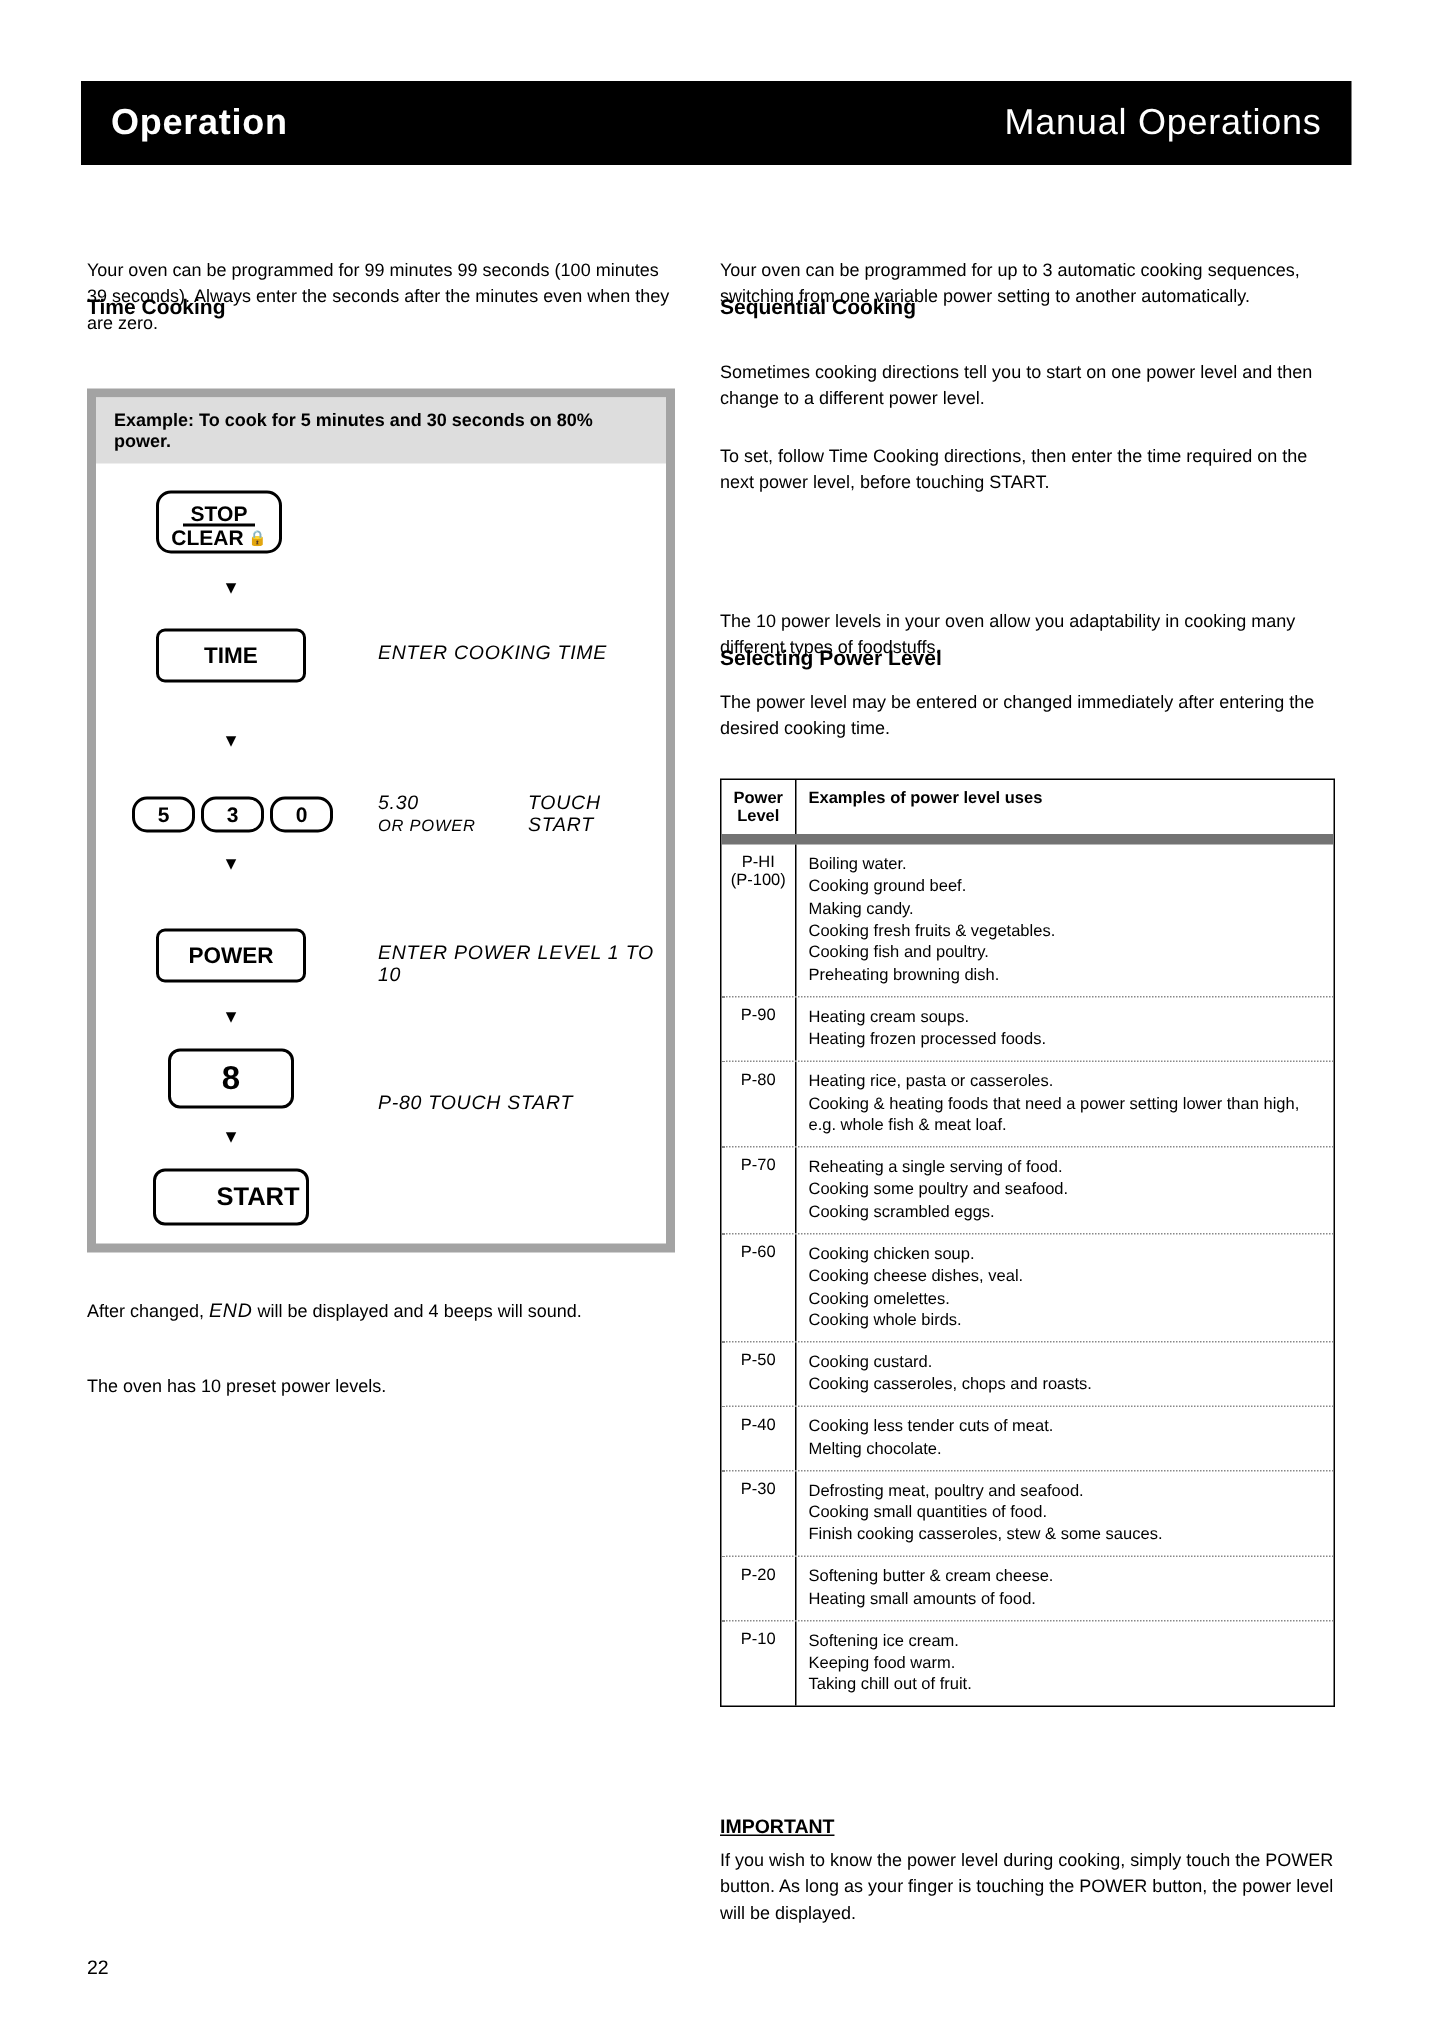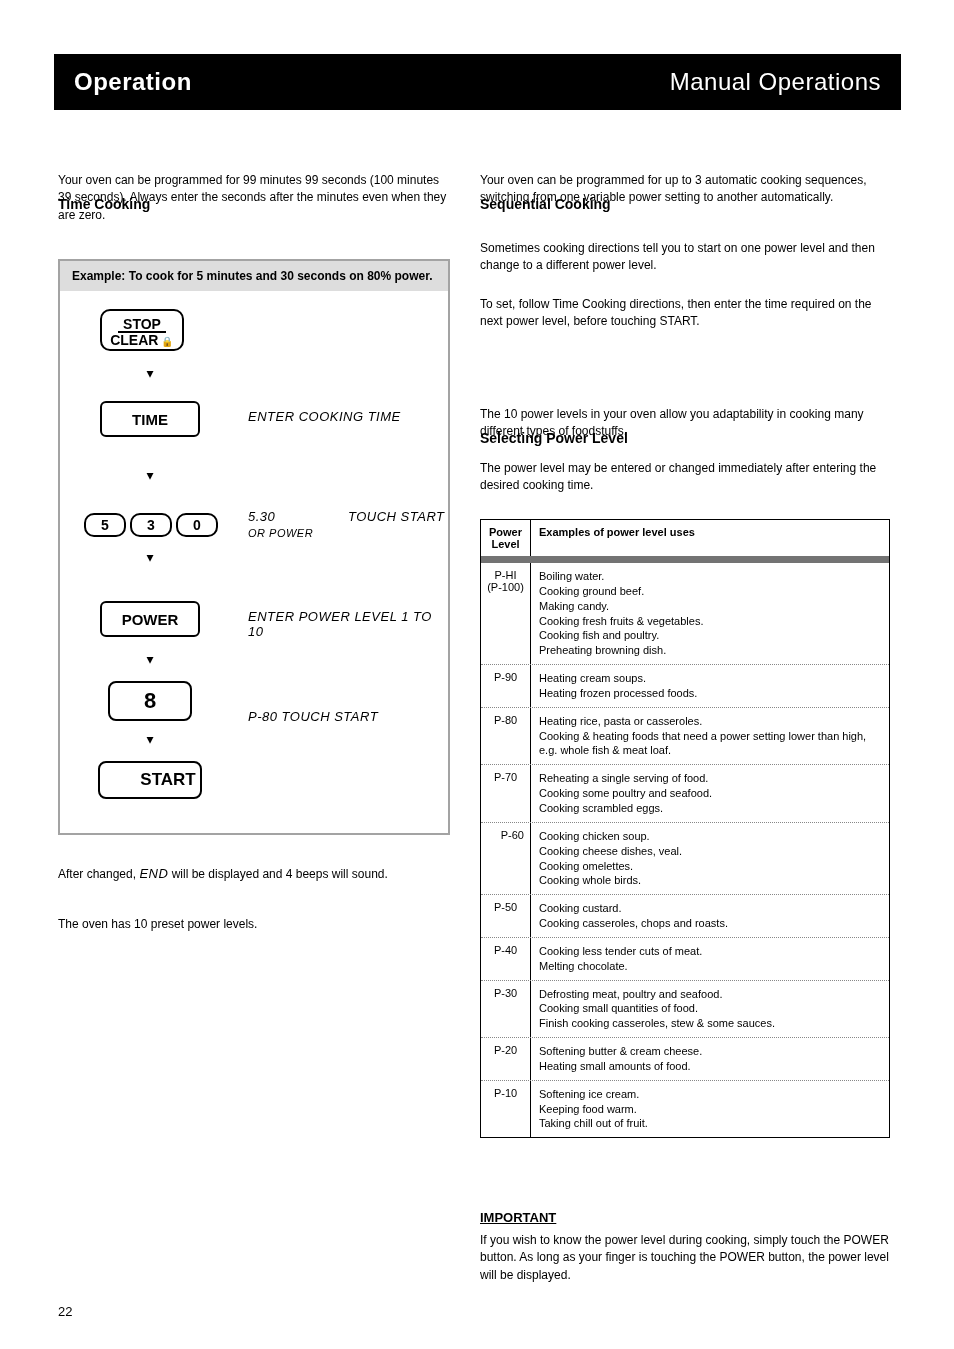--- a/index.html
+++ b/index.html
@@ -45,21 +45,21 @@
   }
   .left-col { left: 58px; width: 392px; }
   .right-col { left: 480px; width: 410px; }
 
   .example-box {
     position: absolute;
     left: 58px;
     top: 259px;
     width: 392px;
     height: 576px;
-    border: 2px solid #a3a3a3;
+    border: 6px solid #a3a3a3;
   }
   .example-header {
     background: #ddd;
     padding: 8px 12px;
     font-size: 12px;
     font-weight: bold;
   }
   .example-body {
     position: relative;
     height: 530px;
@@ -251,21 +251,21 @@
         <div class="col-b" style="white-space: pre-line;">Heating rice, pasta or casseroles.
 Cooking &amp; heating foods that need a power setting lower than high, e.g. whole fish &amp; meat loaf.</div>
       </div>
       <div class="pt-row">
         <div class="col-a" style="white-space: pre-line;">P-70</div>
         <div class="col-b" style="white-space: pre-line;">Reheating a single serving of food.
 Cooking some poultry and seafood.
 Cooking scrambled eggs.</div>
       </div>
       <div class="pt-row">
-        <div class="col-a" style="white-space: pre-line; text-align: right;">P-60</div>
+        <div class="col-a" style="white-space: pre-line;">P-60</div>
         <div class="col-b" style="white-space: pre-line;">Cooking chicken soup.
 Cooking cheese dishes, veal.
 Cooking omelettes.
 Cooking whole birds.</div>
       </div>
       <div class="pt-row">
         <div class="col-a" style="white-space: pre-line;">P-50</div>
         <div class="col-b" style="white-space: pre-line;">Cooking custard.
 Cooking casseroles, chops and roasts.</div>
       </div>

